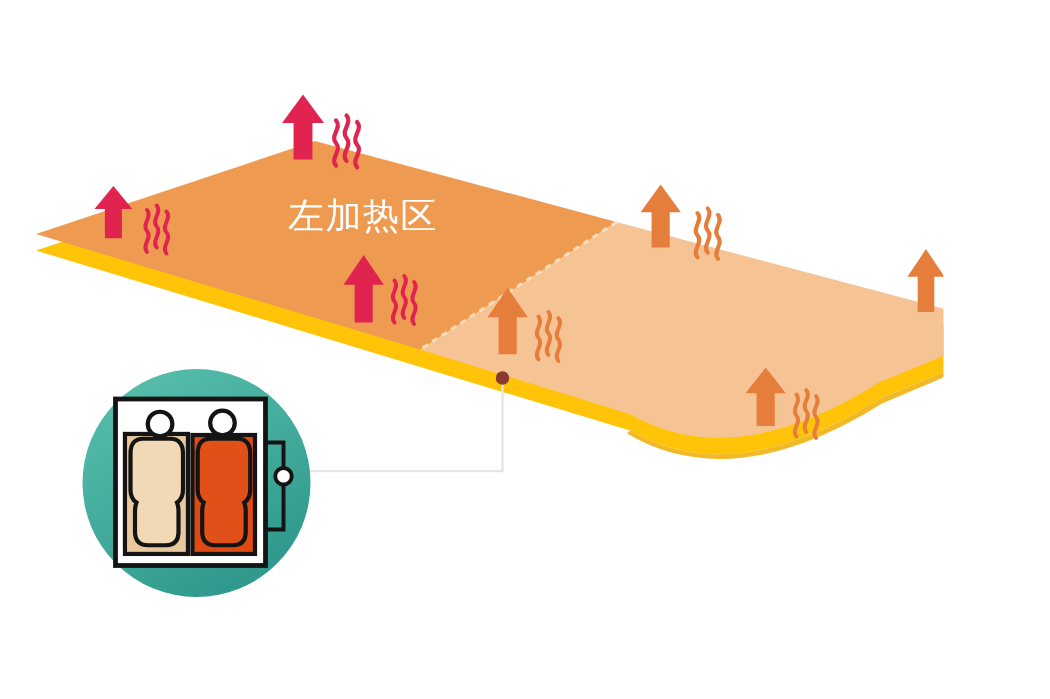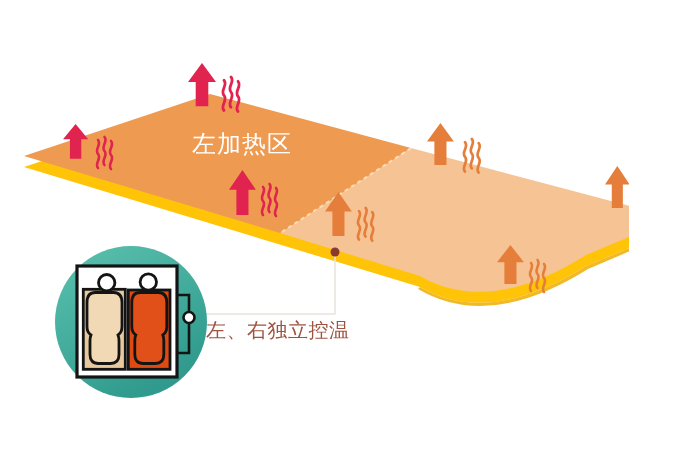--- a/index.html
+++ b/index.html
@@ -109,14 +109,13 @@
     <circle cx="54.7" cy="39.7" r="8.2" fill="#FFFFFF" stroke="#141414" stroke-width="2.8"></circle>
     <circle cx="96.3" cy="39" r="8.2" fill="#FFFFFF" stroke="#141414" stroke-width="2.8"></circle>
 
     <path transform="translate(52.5,49.5)" d="M -17.5 10 Q -17.5 0 -9 0 L 9 0 Q 17.5 0 17.5 10 L 17.5 34 Q 17.5 40 13.5 42.5 Q 14.5 45 14.5 48 L 14.5 62 Q 14.5 71 6 71 L -6 71 Q -14.5 71 -14.5 62 L -14.5 48 Q -14.5 45 -13.5 42.5 Q -17.5 40 -17.5 34 Z" fill="#F1D9B5" stroke="#141414" stroke-width="2.8"></path>
     <path transform="translate(97.3,49.5)" d="M -17.5 10 Q -17.5 0 -9 0 L 9 0 Q 17.5 0 17.5 10 L 17.5 34 Q 17.5 40 13.5 42.5 Q 14.5 45 14.5 48 L 14.5 62 Q 14.5 71 6 71 L -6 71 Q -14.5 71 -14.5 62 L -14.5 48 Q -14.5 45 -13.5 42.5 Q -17.5 40 -17.5 34 Z" fill="#E25019" stroke="#141414" stroke-width="2.8"></path>
   </svg>
 
   <div class="zone-label" id="label-left-zone">左加热区</div>
 
 
-  <div id="callout-label">左、右独立控温</div>
 </div>
 
 </body></html>

